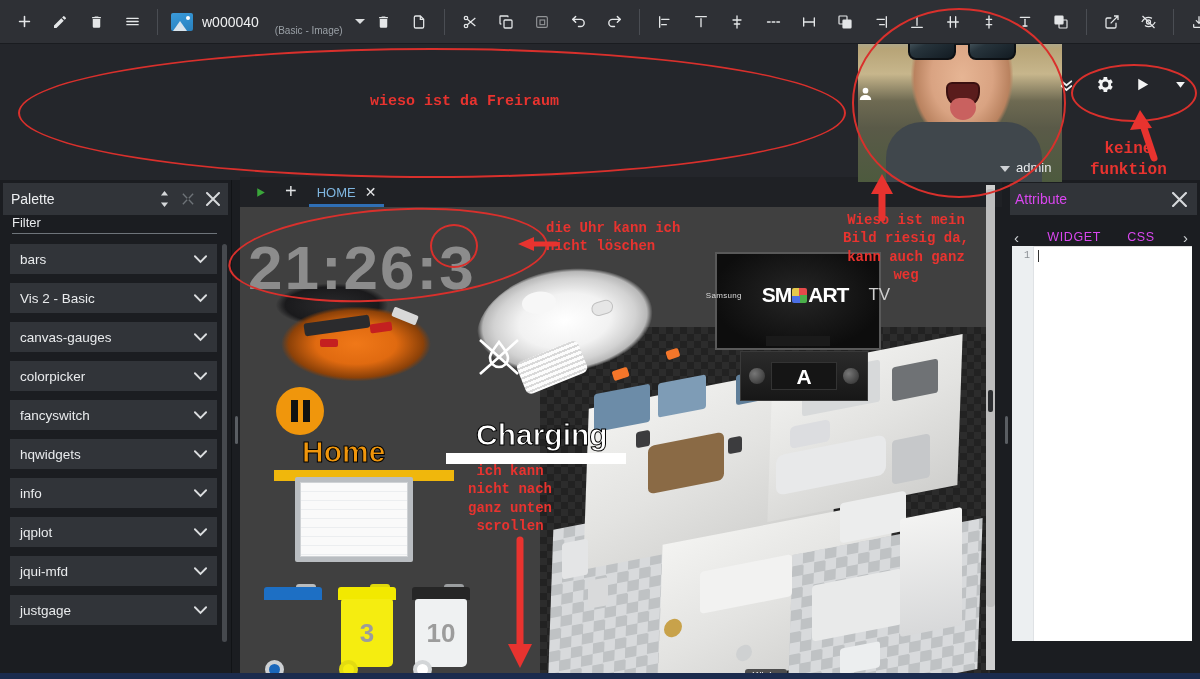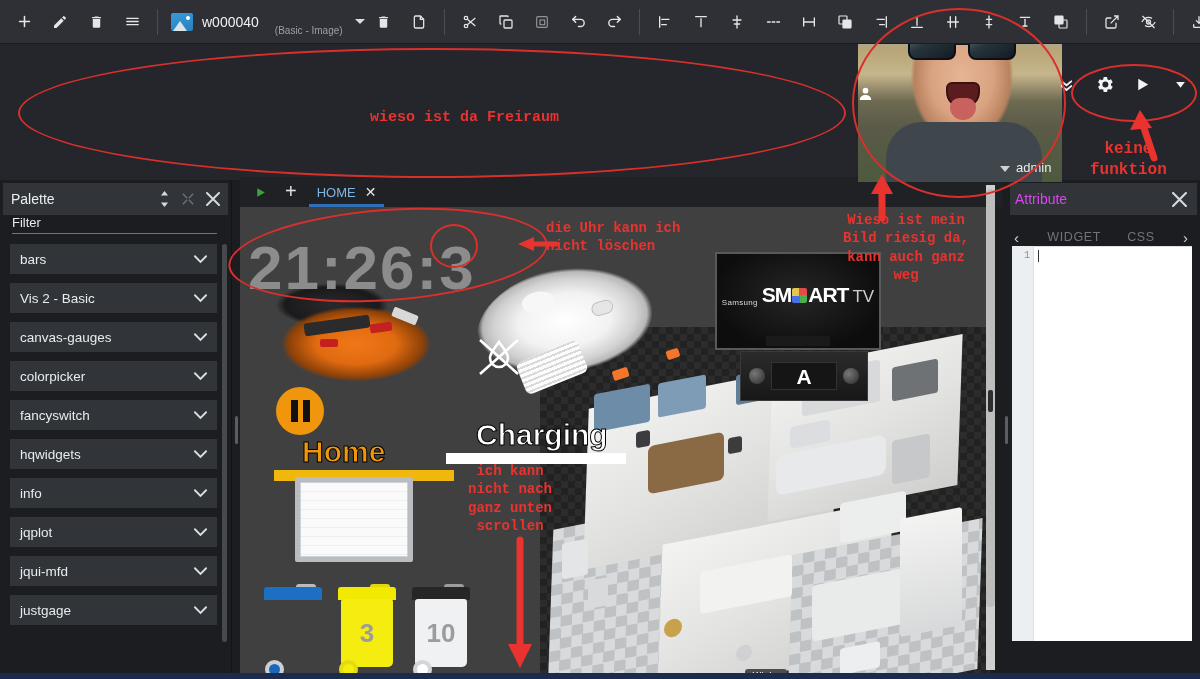--- a/index.html
+++ b/index.html
@@ -238,21 +238,21 @@
   .tv-tile {
     position:absolute; left:475px; top:45px; width:166px; height:98px;
     background:#111; border:2px solid #595959;
     display:flex; align-items:center; justify-content:center;
   }
   .tv-screen {
     width:100%;height:100%;
     background: radial-gradient(ellipse at 50% 44%, #262626 0%, #0d0d0d 75%);
     display:flex; align-items:center; justify-content:center; position:relative;
   }
-  .samsung-mark { display:flex; align-items:flex-end; gap:4px; transform:translateY(-6px);}
+  .samsung-mark { display:flex; align-items:center; gap:20px; transform:translateY(-6px);}
   .sm-brand { color:#dadada; font-size:8px; letter-spacing:.3px;}
   .sm-smart { color:#fff; font-weight:bold; font-size:21px; letter-spacing:-1px; display:flex; align-items:center;}
   .sm-cube {
     width:15px;height:15px;
     background:conic-gradient(#e54b4b 0 25%, #4bb04b 0 50%, #4b6fe5 0 75%, #e5c84b 0 100%);
     border-radius:2px; margin:0 1px;
   }
   .sm-tv { color:#cfcfcf; font-size:17px; font-weight:normal;}
   .tv-stand {position:absolute;left:50%;bottom:2px;transform:translateX(-50%);width:64px;height:10px;background:#1a1a1a;}
 
@@ -322,21 +322,21 @@
   .attr-head {
     height:32px; background:#313439; display:flex; align-items:center;
     padding:0 10px; margin:3px 3px 0 3px;
   }
   .attr-title { color:#d946ef; font-size:14px; flex:1;}
   .attr-tabs {
     height:32px; display:flex; align-items:center; justify-content:space-between;
     padding:0 8px; margin-top:6px;
   }
   .attr-arrow { color:#cfd2d5; font-size:15px; cursor:pointer; padding:0 4px;}
-  .attr-tab { color:#737373; font-size:12.5px; letter-spacing:.6px; cursor:pointer; position:relative; padding:6px 2px;text-align:center;}
+  .attr-tab { color:#d946ef; font-size:12.5px; letter-spacing:.6px; cursor:pointer; position:relative; padding:6px 2px;text-align:center;}
   .attr-tab.active::after{content:"";position:absolute;left:-6px;right:-6px;bottom:-4px;height:3px;background:#4a9fe0;}
   .code-area {
     position:absolute; left:10px; top:66px; width:180px; height:395px;
     background:#fff; display:flex; overflow:hidden;
   }
   .gutter { width:22px; background:#eceff1; color:#8a8f94; font-size:10px;
             font-family:"Liberation Mono",monospace; text-align:right; padding:4px 3px 0 0;
             border-right:1px solid #dfe2e5;}
   .code-body { flex:1; position:relative; background:#fff; }
   .code-caret { position:absolute; left:4px; top:4px; width:1px; height:12px; background:#333;}
@@ -852,21 +852,21 @@
     <div class="code-area">
       <div class="gutter">1</div>
       <div class="code-body">
         <span class="code-topline"></span>
         <span class="code-caret"></span>
       </div>
     </div>
   </div>
 
   <div class="ell" style="left:18px; top:48px; width:828px; height:130px;"></div>
-  <div class="ann ann-text" style="left:370px; top:108px; font-size:15px;">wieso ist da Freiraum</div>
+  <div class="ann ann-text" style="left:370px; top:92px; font-size:15px;">wieso ist da Freiraum</div>
 
   <div class="ell" style="left:1071px; top:64px; width:126px; height:58px;"></div>
   <svg class="ann-svg" style="left:1120px; top:108px;" width="60" height="52">
     <path d="M34 50 L22 14" stroke="#e8332f" stroke-width="7" stroke-linecap="round"></path>
     <path d="M20 2 L10 22 L32 20 Z" fill="#e8332f"></path>
   </svg>
   <div class="ann ann-text" style="left:1090px; top:139px; font-size:16px; text-align:center;">keine
 funktion</div>
 
   <div class="ell" style="left:228px; top:209px; width:320px; height:92px; transform:rotate(-4deg);"></div>

